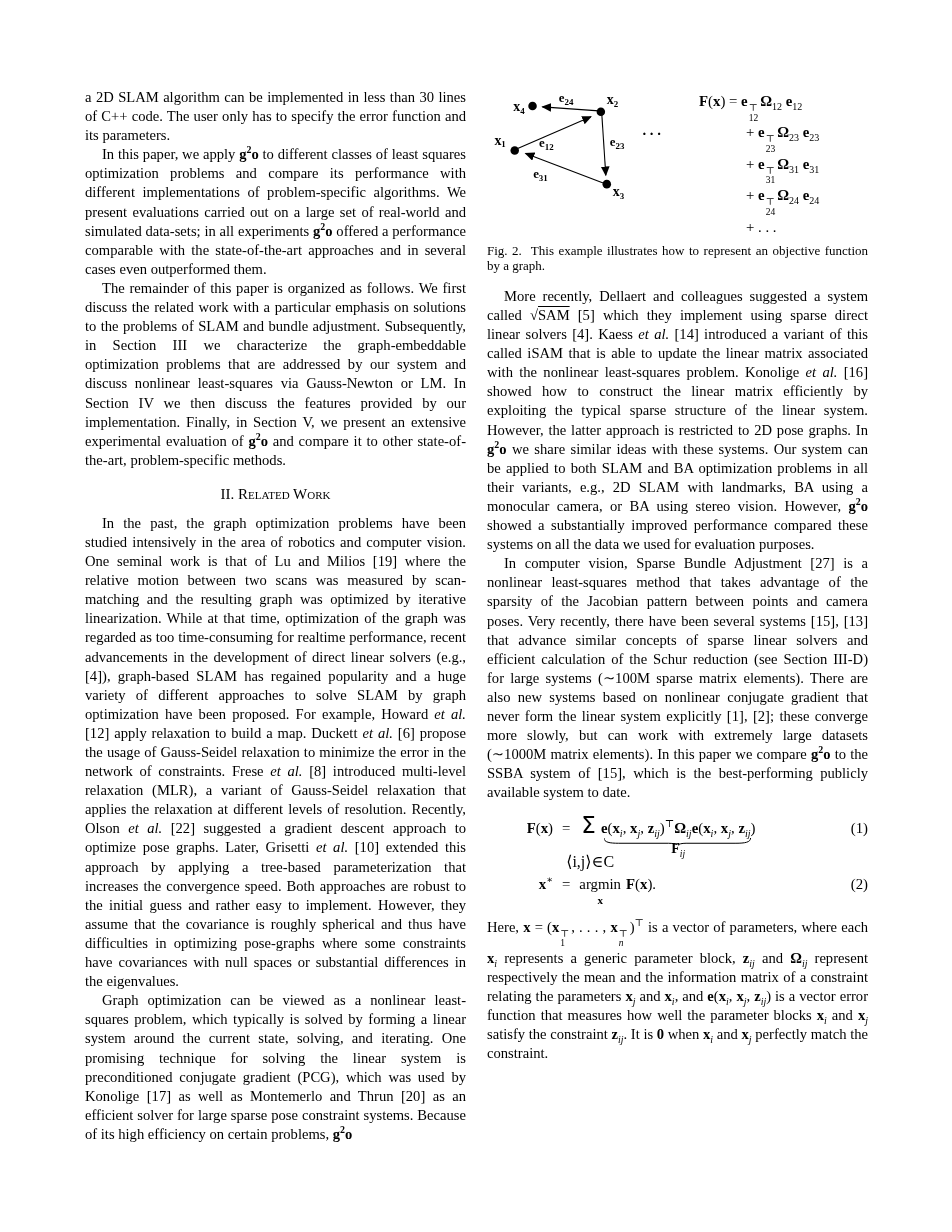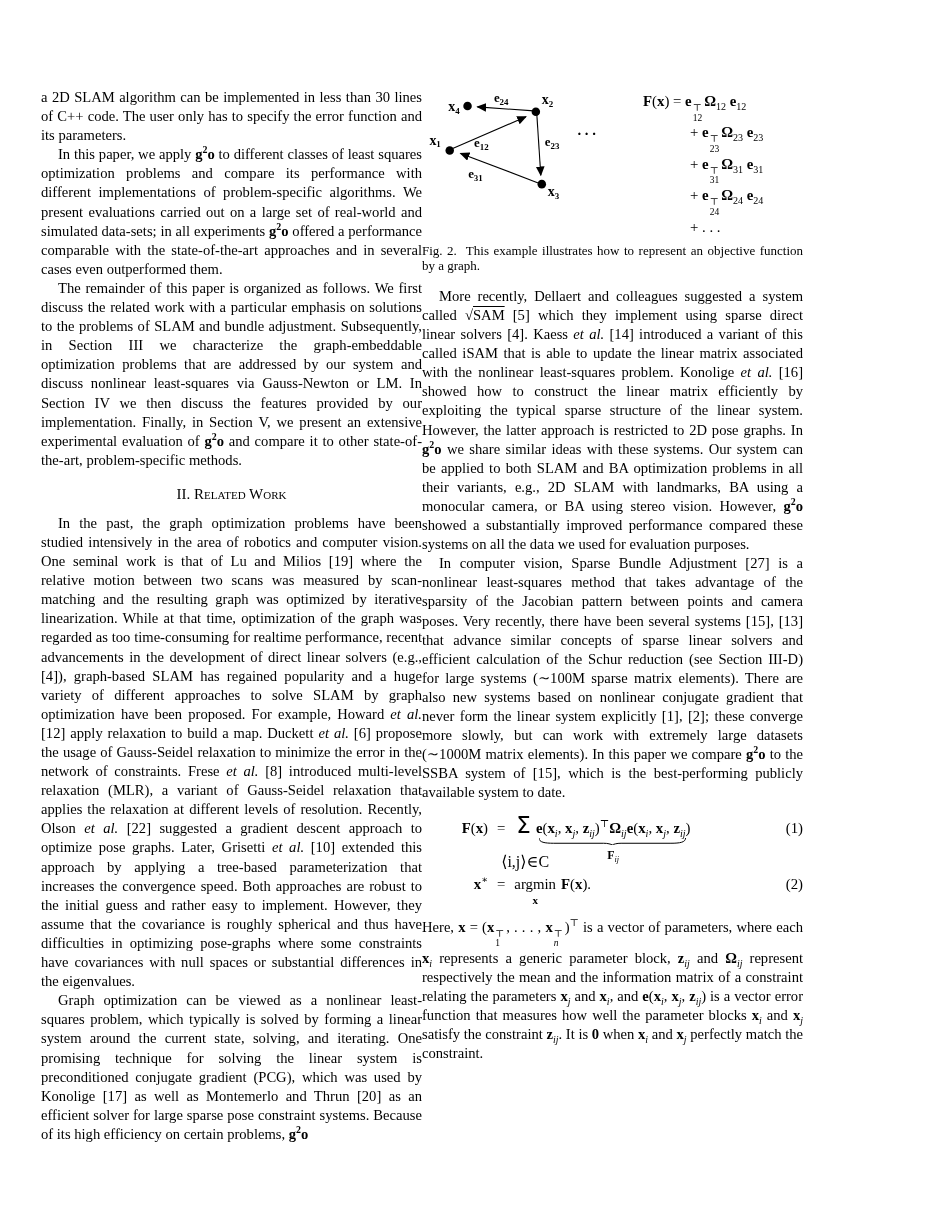--- a/index.html
+++ b/index.html
@@ -7,21 +7,22 @@
     position: relative;
     width: 952px; height: 1232px;
     margin: 0 auto;
     background: #ffffff;
     color: #000;
     font-family: "Liberation Serif", "DejaVu Serif", serif;
     overflow: hidden;
   }
   .columns {
     display: flex;
-    padding: 88px 84px 0 41px;
+    gap: 21px;
+    padding: 88px 84px 0 85px;
   }
   .col {
     width: 381px;
     font-size: 14.6px;
     line-height: 19.1px;
     text-align: justify;
   }
   .col p { margin: 0; text-indent: 17px; }
   .col p.noindent { text-indent: 0; }
   sup, sub { font-size: 68%; line-height: 0; }
@@ -39,21 +40,21 @@
   }
   .ss span { display: block; }
   
   .figure { display: flex; align-items: flex-start; margin: 2px 0 4px 0; }
   .graph-svg { flex: 0 0 auto; }
   .nlabel, .elabel { font-family: "Liberation Serif", "DejaVu Serif", serif; font-weight: bold; }
   .nlabel { font-size: 14px; }
   .elabel { font-size: 13px; }
   .subts { font-size: 9px; }
   .dots-label { font-size: 15px; font-weight: bold; }
-  .fig-formula { margin-left: 23px; font-size: 14.8px; line-height: 19px; padding-top: 2px; white-space: nowrap; }
+  .fig-formula { margin-left: 14px; font-size: 14.8px; line-height: 19px; padding-top: 2px; white-space: nowrap; }
   .fig-formula .fline.cont { margin-left: 47px; }
   .fig-caption {
     font-size: 13px; line-height: 15.2px; text-align: justify;
     margin: 6px 0 14px 0;
   }
   .fig-label { margin-right: 9px; }
   
   .eqrow {
     display: flex; align-items: baseline;
     padding-left: 14px; margin: 12px 0 10px 0;
@@ -66,21 +67,21 @@
   .sum { position: relative; padding: 0 5px 0 2px; }
   .sigma { font-size: 23px; line-height: 1; font-family: "DejaVu Sans", sans-serif; }
   .sum-sub {
     position: absolute; left: 50%; transform: translateX(-50%);
     top: 38px; font-size: 16px; white-space: nowrap;
   }
   .braced { position: relative; }
   .ubrace { position: absolute; left: 3px; width: calc(100% - 8px); height: 7px; top: 19px; }
   .ulabel {
     position: absolute; left: 50%; transform: translateX(-50%);
-    top: 27px; font-size: 12px;
+    top: 20px; font-size: 14px;
   }
   .argmin { position: relative; margin-right: 5px; }
   .op-sub { position: absolute; left: 50%; transform: translateX(-50%); top: 16px; font-size: 11px; }
   .eq-num { margin-left: auto; }
 </style>
 </head>
 <body>
 
 <div class="page">
   <div class="columns">

